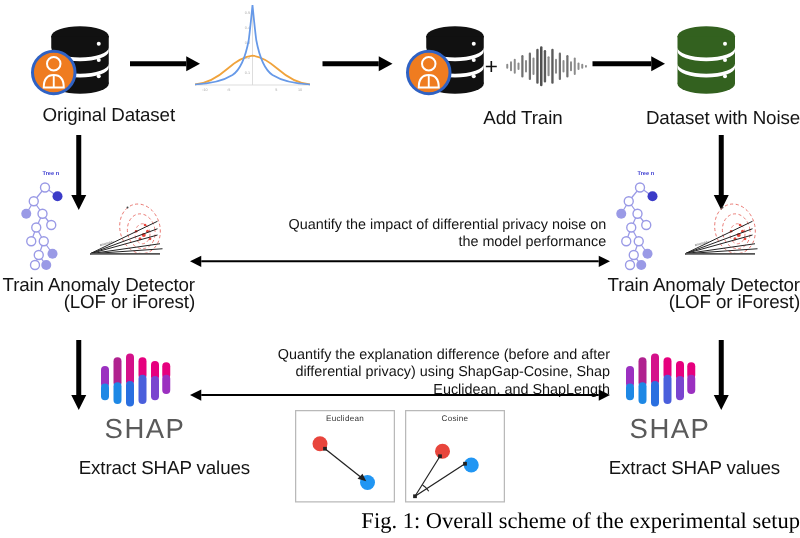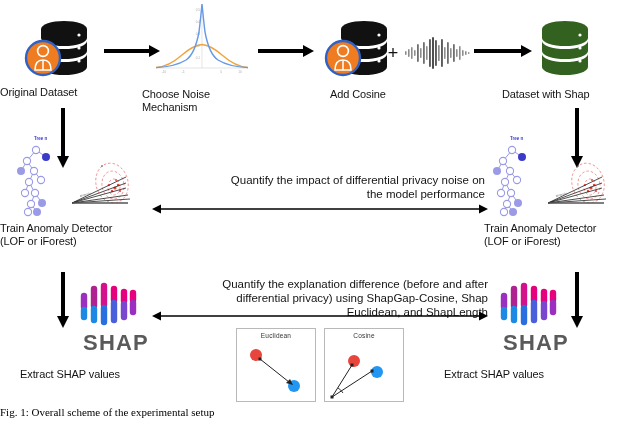--- a/index.html
+++ b/index.html
@@ -10,51 +10,51 @@
     overflow:hidden;
     position:relative;
     color:#111;
   }
   #figure{
     position:absolute;left:0;top:0;width:640px;height:430px;
   }
   .node{position:absolute;}
   .lbl{
     position:absolute;
-    text-align:left;
+    text-align:right;
     font-family:"Liberation Sans",sans-serif;
-    font-size:11px;
+    font-size:15px;
     line-height:13px;
     color:#141414;
     white-space:pre-line;
     letter-spacing:-0.1px;
   }
   .arrowtext{
     position:absolute;
     text-align:right;
     font-family:"Liberation Sans",sans-serif;
     font-size:11.5px;
     line-height:14px;
     color:#141414;
   }
   .caption{
     position:absolute;
     left:0;width:640px;
-    text-align:left;
+    text-align:right;
     font-family:"Liberation Serif",serif;
-    font-size:11px;
+    font-size:18px;
     color:#000;
   }
   .shapword{
     position:absolute;
     font-family:"Liberation Sans",sans-serif;
     font-size:22px;
     color:#5a5a5a;
     letter-spacing:1.2px;
-    font-weight:700;
+    font-weight:400;
   }
   .boxpanel{
     position:absolute;
     border:1px solid #b9b9b9;
     background:#fff;
     box-sizing:border-box;
   }
   .paneltitle{
     position:absolute;
     width:100%;
@@ -117,22 +117,20 @@
         <text x="48" y="33">0.3</text>
         <text x="48" y="45">0.2</text>
         <text x="48" y="57">0.1</text>
       </g>
 
       <path d="M4,65.5 C14,65 22,60 30,53 C38,46 44,43 50,42.5 C56,43 62,46 70,53 C78,60 86,65 96,65.5" fill="none" stroke="#f0a33c" stroke-width="1.4"></path>
 
       <path d="M4,65.6 C16,65 26,63 34,58 C40,54 44,46 47,30 C48.4,19 49.4,8 50,2 C50.6,8 51.6,19 53,30 C56,46 60,54 66,58 C74,63 84,65 96,65.6" fill="none" stroke="#6699e8" stroke-width="1.4"></path>
     </svg>
   </div>
-  <div class="lbl" style="left:142px;top:88px;width:120px;">Choose Noise
-Mechanism</div>
 
   <div class="node" style="left:258px;top:44px;">
     <svg width="56" height="14" viewBox="0 0 56 14">
       <line x1="0" y1="7" x2="45" y2="7" stroke="#000" stroke-width="4"></line>
       <polygon points="45,1 56,7 45,13" fill="#000"></polygon>
     </svg>
   </div>
 
   <div class="node" style="left:322px;top:18px;width:74px;height:62px;">
     <svg width="74" height="62" viewBox="0 0 74 62">
@@ -178,42 +176,42 @@
         <rect x="46" y="12" width="1.6" height="10" rx="0.8"></rect>
         <rect x="49" y="8" width="1.8" height="18" rx="0.9" fill="#6f6f6f"></rect>
         <rect x="52" y="13" width="1.6" height="8" rx="0.8"></rect>
         <rect x="55" y="10" width="1.6" height="14" rx="0.8"></rect>
         <rect x="58" y="14" width="1.6" height="6" rx="0.8"></rect>
         <rect x="61" y="15" width="1.6" height="4" rx="0.8"></rect>
         <rect x="64" y="16" width="1.5" height="2" rx="0.7"></rect>
       </g>
     </svg>
   </div>
-  <div class="lbl" style="left:330px;top:88px;width:120px;">Add Cosine</div>
+  <div class="lbl" style="left:330px;top:88px;width:120px;">Add Train</div>
 
   <div class="node" style="left:474px;top:44px;">
     <svg width="58" height="14" viewBox="0 0 58 14">
       <line x1="0" y1="7" x2="47" y2="7" stroke="#000" stroke-width="4"></line>
       <polygon points="47,1 58,7 47,13" fill="#000"></polygon>
     </svg>
   </div>
 
   <div class="node" style="left:534px;top:18px;width:62px;height:62px;">
     <svg width="62" height="62" viewBox="0 0 62 62">
       <ellipse cx="31" cy="11" rx="23" ry="8" fill="#33611f"></ellipse>
       <rect x="8" y="11" width="46" height="38" fill="#33611f"></rect>
       <ellipse cx="31" cy="49" rx="23" ry="8" fill="#33611f"></ellipse>
       <path d="M8 20 a23 8 0 0 0 46 0 v3 a23 8 0 0 1 -46 0z" fill="#fff"></path>
       <path d="M8 33 a23 8 0 0 0 46 0 v3 a23 8 0 0 1 -46 0z" fill="#fff"></path>
       <circle cx="46" cy="17" r="1.6" fill="#fff"></circle>
       <circle cx="46" cy="30" r="1.6" fill="#fff"></circle>
       <circle cx="46" cy="43" r="1.6" fill="#fff"></circle>
     </svg>
   </div>
-  <div class="lbl" style="left:502px;top:88px;width:138px;">Dataset with Shap</div>
+  <div class="lbl" style="left:502px;top:88px;width:138px;">Dataset with Noise</div>
 
   <div class="node" style="left:56px;top:108px;">
     <svg width="14" height="60" viewBox="0 0 14 60">
       <line x1="7" y1="0" x2="7" y2="48" stroke="#000" stroke-width="4"></line>
       <polygon points="1,48 7,60 13,48" fill="#000"></polygon>
     </svg>
   </div>
   <div class="node" style="left:570px;top:108px;">
     <svg width="14" height="60" viewBox="0 0 14 60">
       <line x1="7" y1="0" x2="7" y2="48" stroke="#000" stroke-width="4"></line>

